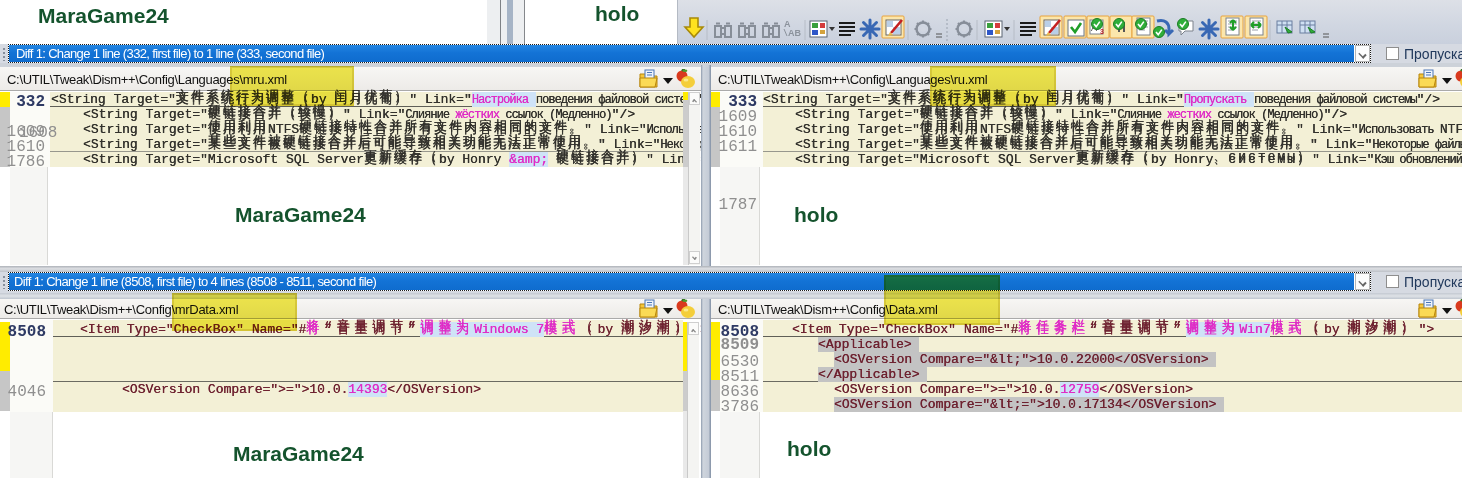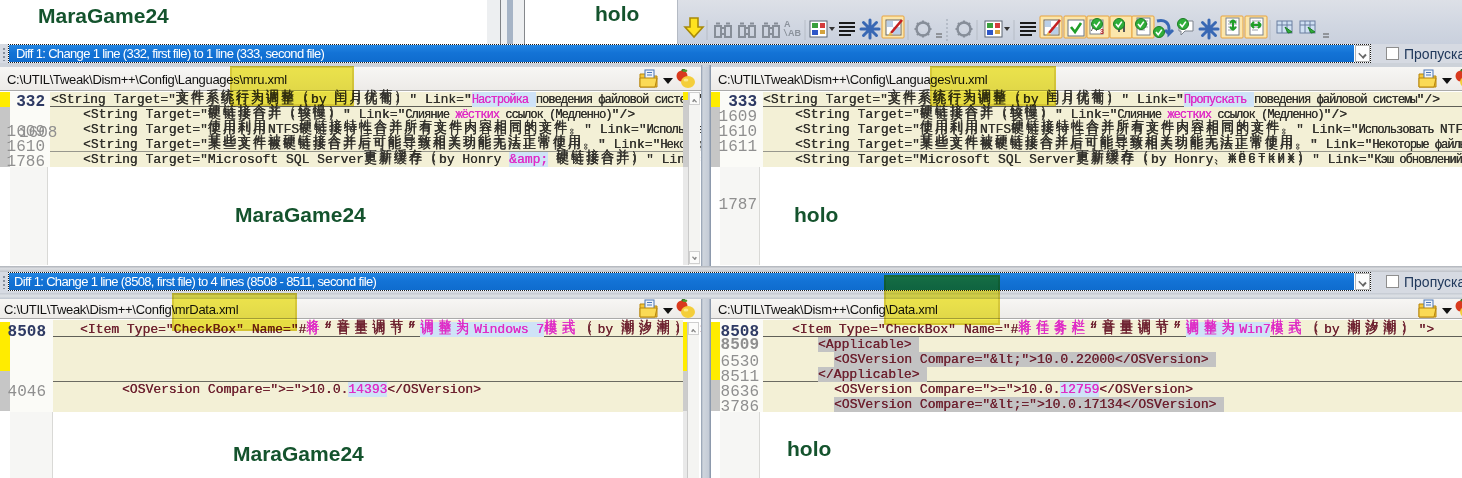--- a/index.html
+++ b/index.html
@@ -228,21 +228,21 @@
 <div class="abs" style="left:711px;top:107px;width:9px;height:60px;background:#c6c6c6;"></div>
 <div class="abs" style="left:720px;top:92px;width:43px;height:75px;background:#fbfbf7;"></div>
 <div class="abs" style="left:720px;top:167px;width:40px;height:98px;background:#f6f6f4;border-right:1px solid #d9d9d6;"></div>
 <div class="abs" style="left:763px;top:92px;width:699px;height:75px;background:#f3f0d6;"></div>
 <div class="abs" style="left:763px;top:106px;width:699px;height:1px;background:#5f5f57;"></div>
 <div class="abs" style="left:763px;top:151px;width:699px;height:1px;background:#97978d;"></div>
 <div class="code" style="left:763px;top:92px;color:#32312c;">&lt;String Target="<span class="cj">文件系统行为调整（</span>by <span class="cj">闰月优葡）</span>" Link="<span class="bsel"><span class="mag cy">Пропускать</span>&nbsp;</span><span class="cy">поведения файловой системы</span>"/&gt;</div>
 <div class="code" style="left:795px;top:107px;color:#32312c;">&lt;String Target="<span class="cj">硬链接合并（较慢）</span>" Link="<span class="cy">Слияние <span class="mag">жестких</span> ссылок (Медленно)</span>"/&gt;</div>
 <div class="code" style="left:795px;top:122px;color:#32312c;">&lt;String Target="<span class="cj">使用利用</span>NTFS<span class="cj">硬链接特性合并所有文件内容相同的文件。</span>" Link="<span class="cy">Использовать </span>NTFS</div>
 <div class="code" style="left:795px;top:137px;color:#32312c;">&lt;String Target="<span class="cj">某些文件被硬链接合并后可能导致相关功能无法正常使用。</span>" Link="<span class="cy">Некоторые файлы после </span></div>
-<div class="code" style="left:795px;top:152px;color:#32312c;">&lt;String Target="Microsoft SQL Server<span class="cj">更新缓存（</span>by Honry<span class="cj">、жёстких）</span>" Link="<span class="cy">Кэш обновлений </span>Microsoft</div>
+<div class="code" style="left:795px;top:152px;color:#32312c;">&lt;String Target="Microsoft SQL Server<span class="cj">更新缓存（</span>by Honry<span class="cj">、системы）</span>" Link="<span class="cy">Кэш обновлений </span>Microsoft</div>
 <div class="num numc" style="left:712px;top:93px;width:45px;">333</div>
 <div class="num" style="left:712px;top:108px;width:45px;">1609</div>
 <div class="num" style="left:712px;top:123px;width:45px;">1610</div>
 <div class="num" style="left:712px;top:138px;width:45px;">1611</div>
 <div class="num" style="left:712px;top:153px;width:45px;margin-top:43px;">1787</div>
 
 <div class="abs" style="left:701px;top:65px;width:10px;height:201px;background:linear-gradient(90deg,#8d9aad 0,#cfd5dd 2px,#c4cbd6 8px,#8d9aad 9px);"></div>
 
 <div class="lbl" style="left:235px;top:203px;">MaraGame24</div>
 <div class="lbl" style="left:794px;top:203px;">holo</div>

